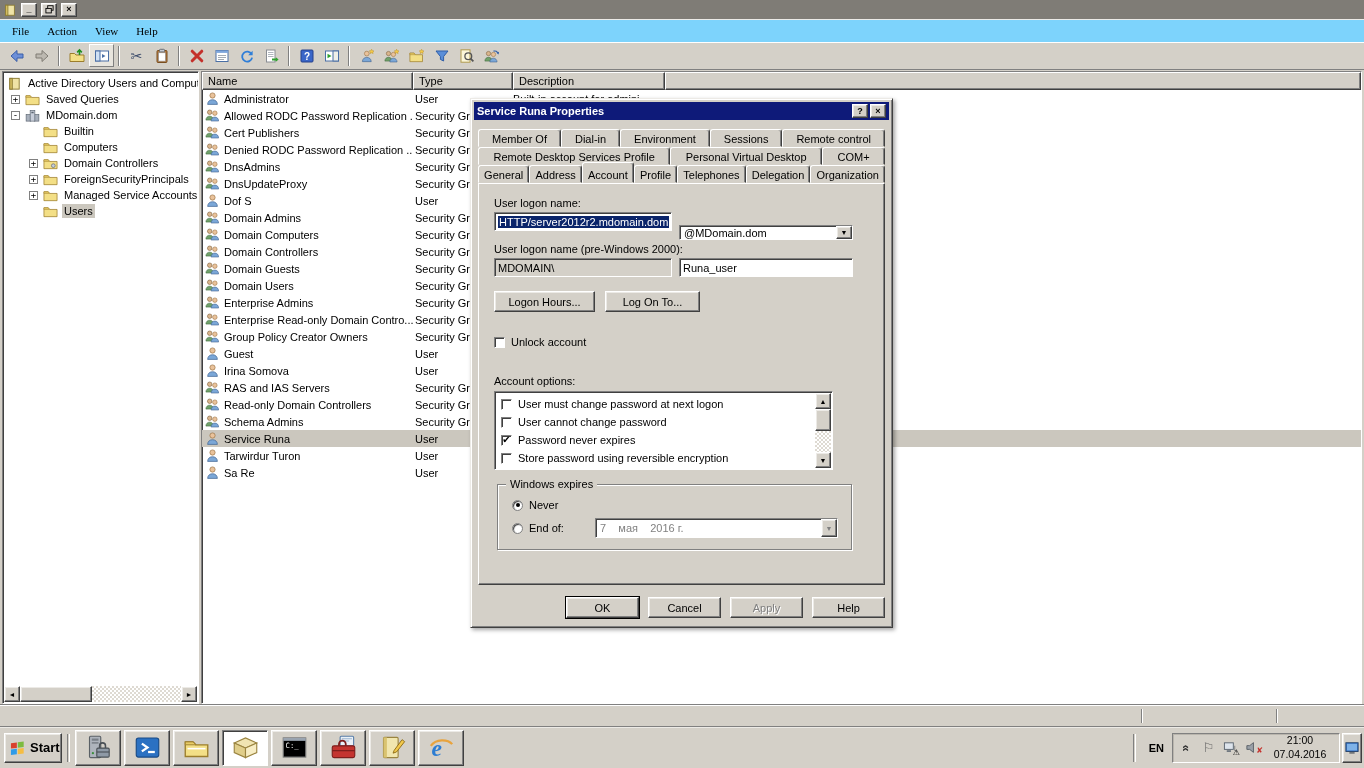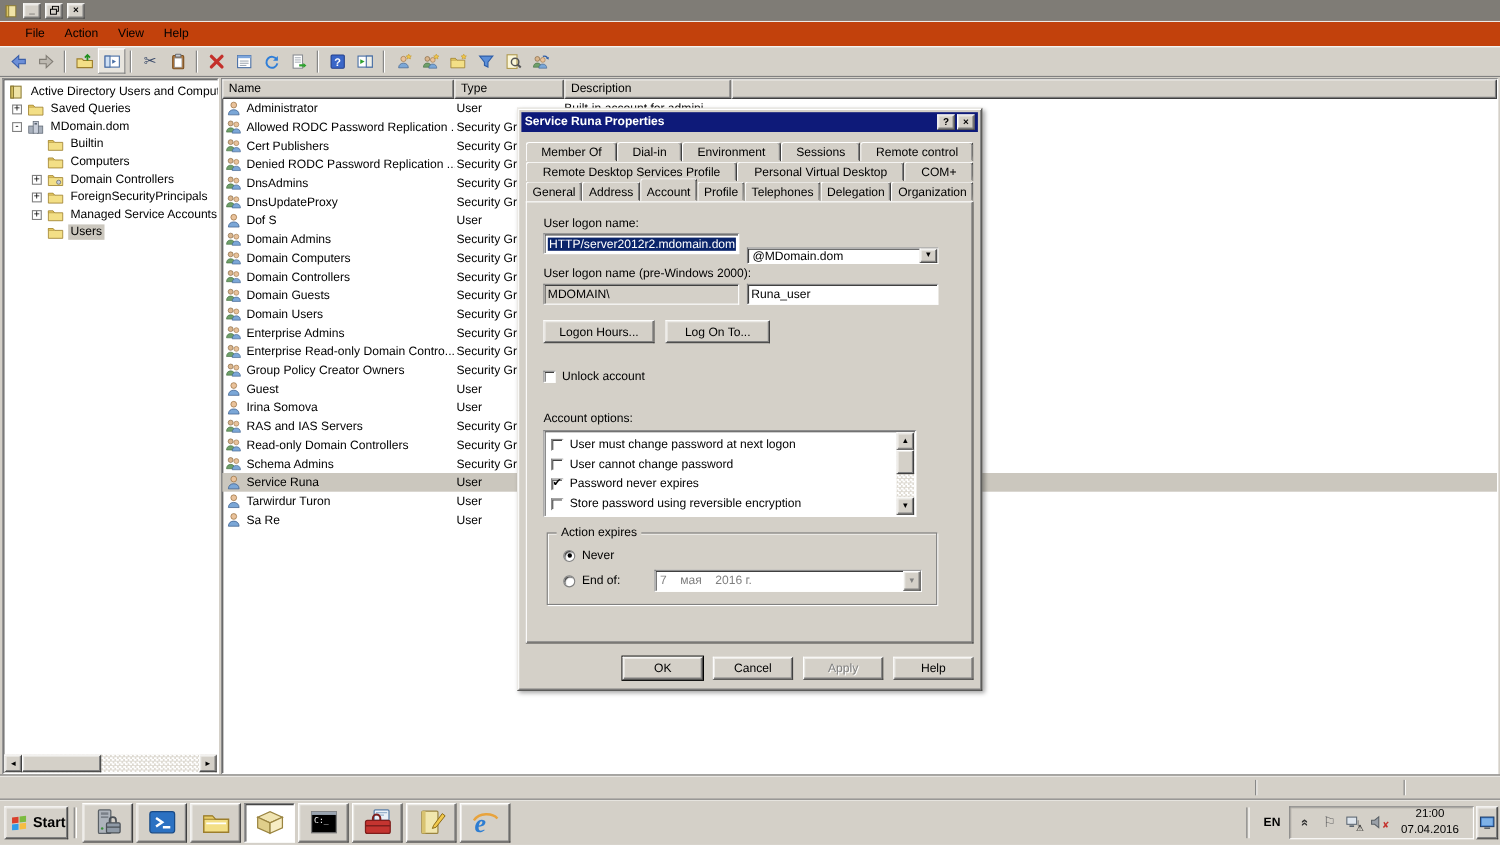--- a/index.html
+++ b/index.html
@@ -11,21 +11,21 @@
   
   .raised { border:1px solid; border-color:#FFFFFF #404040 #404040 #FFFFFF; box-shadow:inset -1px -1px 0 #808080, inset 1px 1px 0 #ECEAE6; background:#D4D0C8; }
 
   
   .titlebar { position:absolute; left:0; top:0; right:0; height:19px; background:#7F7C76; display:flex; align-items:center; padding:0 3px; gap:4px; }
   .titlebar .icon { width:14px; height:14px; }
   .titletext { color:#fff; font-weight:bold; flex:1; white-space:nowrap; overflow:hidden; }
   .winbtn { width:16px; height:14px; display:inline-flex; align-items:center; justify-content:center; font-size:9px; font-weight:bold; line-height:1; }
   .winbtn svg { width:9px; height:9px; }
 
-  .menubar { position:absolute; left:0; top:19px; right:0; height:23px; background:#c2410c; display:flex; align-items:center; padding-left:14px; box-shadow:inset 0 1px 0 #ECEAE6; }
+  .menubar { position:absolute; left:0; top:19px; right:0; height:23px; background:#7dd3fc; display:flex; align-items:center; padding-left:3px; box-shadow:inset 0 1px 0 #ECEAE6;font-family:Liberation Serif, serif; }
   .menuitem { padding:4px 9px; }
 
   .toolbar { position:absolute; left:0; top:42px; right:0; height:28px; background:#D4D0C8; display:flex; align-items:center; padding-left:4px; border-bottom:1px solid #808080; box-shadow:inset 0 1px 0 #fff; }
   .tbbtn { width:25px; height:23px; background:transparent; border:1px solid transparent; display:inline-flex; align-items:center; justify-content:center; }
   .tbbtn svg { width:16px; height:16px; }
   .tbbtn.tbpressed { border-color:#fff #808080 #808080 #fff; background:#E8E5DE; }
   .tbsep { width:2px; height:20px; border-left:1px solid #808080; border-right:1px solid #fff; margin:0 4px; }
   .glyph { font-family:"DejaVu Sans",sans-serif; }
 
   
@@ -836,21 +836,21 @@
         </div>
       <div class="vscroll">
         <span class="sbtn raised">▲</span>
         <span class="vthumb raised"></span>
         <span class="vtrack"></span>
         <span class="sbtn raised">▼</span>
       </div>
     </div>
 
     <div class="group" style="left:18px;top:300px;width:355px;height:66px">
-      <span class="legend">Action expires</span>
+      <span class="legend">Windows expires</span>
       <div class="chkrow" style="left:14px;top:14px">
         <span class="radio on"></span>
         <span>Never</span>
       </div>
       <div class="chkrow" style="left:14px;top:37px">
         <span class="radio"></span>
         <span>End of:</span>
       </div>
       <div class="combo" style="left:97px;top:33px;width:243px;height:20px;color:#808080">
         <span>7    мая    2016 г.</span>

